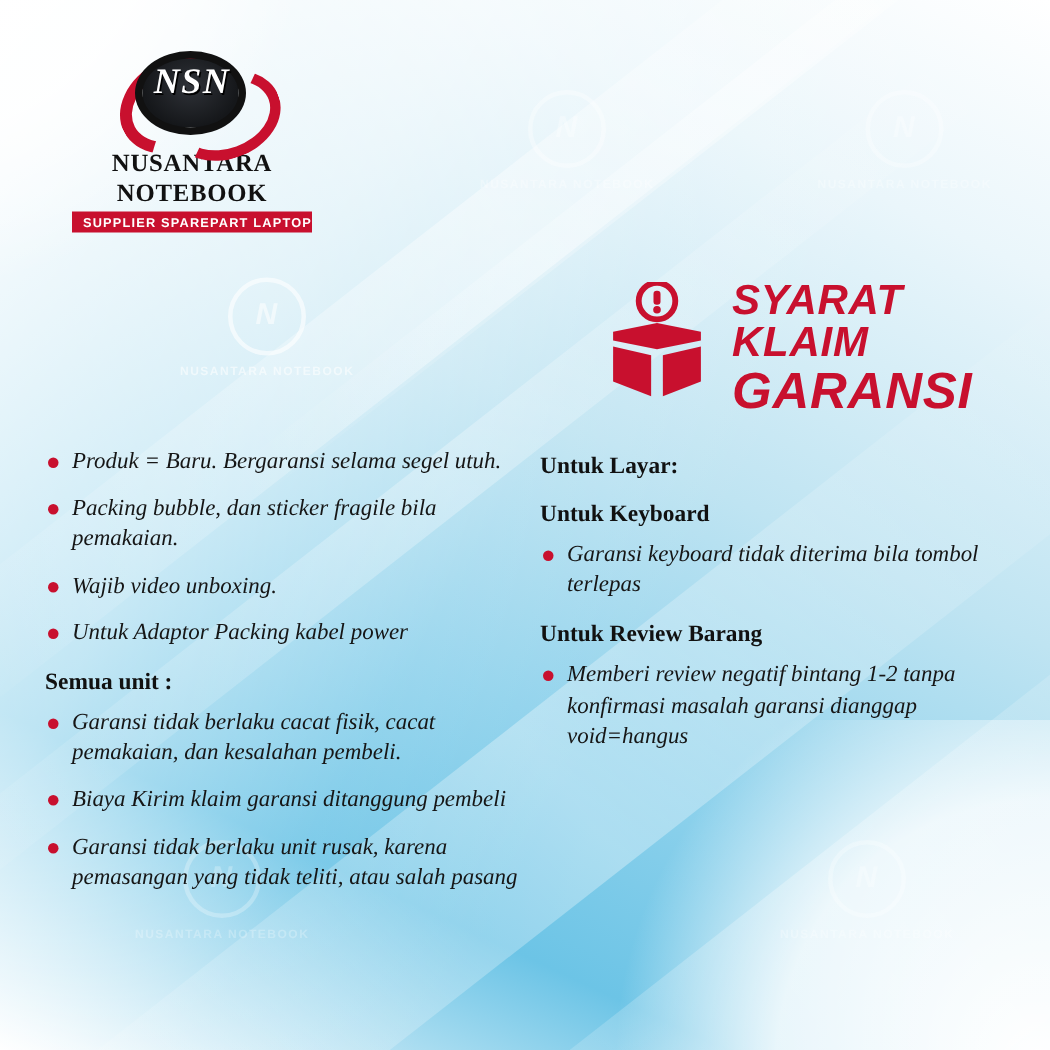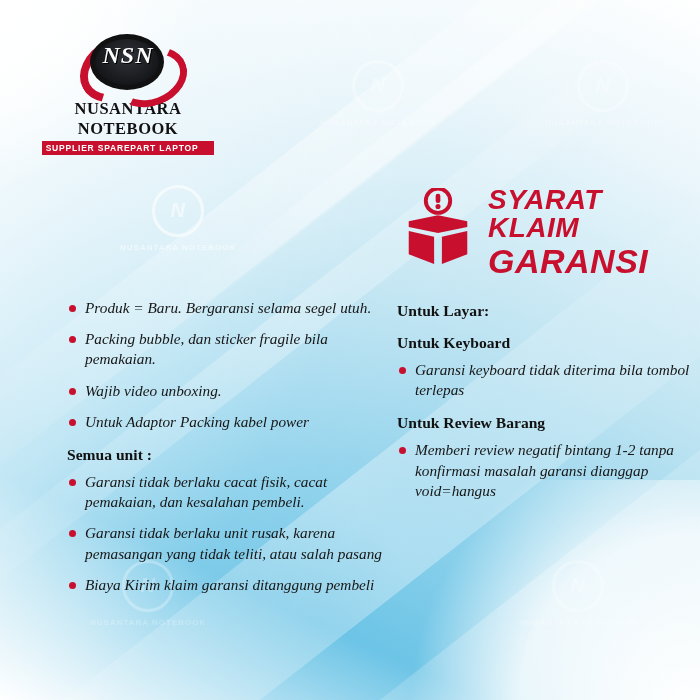--- a/index.html
+++ b/index.html
@@ -131,24 +131,25 @@
     color: #111;
     letter-spacing: .5px;
   }
   .logo-sub {
     margin-top: 2px;
     background: #c8102e;
     color: #fff;
     font-size: 8.5px;
     font-weight: bold;
     letter-spacing: .8px;
-    padding: 2px 12px 2px 0;
+    padding: 2px 0 2px 0;
     width: 160px;
     margin-left: auto;
     margin-right: auto;
+    text-align: right;
   }
 
   
   .header {
     position: absolute;
     left: 400px;
     top: 178px;
     width: 280px;
     display: flex;
     align-items: center;
@@ -171,21 +172,20 @@
     font-size: 34px;
     color: #c8102e;
     letter-spacing: .5px;
     margin-top: 2px;
   }
 
   
   .col {
     position: absolute;
     font-family: "Liberation Serif", serif;
-    margin-left: 37px;
   }
   .col-left { left: 30px; top: 298px; width: 320px; }
   .col-right { left: 360px; top: 298px; width: 315px; }
 
   ul.bullets { list-style: none; margin: 0; padding: 0; }
   ul.bullets li {
     position: relative;
     padding-left: 18px;
     margin-bottom: 11px;
     font-style: italic;
@@ -278,22 +278,22 @@
   <div class="col col-left">
     <ul class="bullets">
       <li>Produk = Baru. Bergaransi selama segel utuh.</li>
       <li>Packing bubble, dan sticker fragile bila pemakaian.</li>
       <li>Wajib video unboxing.</li>
       <li>Untuk Adaptor Packing kabel power</li>
     </ul>
     <div class="subhead">Semua unit :</div>
     <ul class="bullets">
       <li>Garansi tidak berlaku cacat fisik, cacat pemakaian, dan kesalahan pembeli.</li>
+      <li>Biaya Kirim klaim garansi ditanggung pembeli</li>
       <li>Garansi tidak berlaku unit rusak, karena pemasangan yang tidak teliti, atau salah pasang</li>
-      <li>Biaya Kirim klaim garansi ditanggung pembeli</li>
     </ul>
   </div>
 
   <div class="col col-right">
     <div class="group">
       <div class="subhead first">Untuk Layar:</div>
     </div>
     <div class="group">
       <div class="subhead">Untuk Keyboard</div>
       <ul class="bullets">

